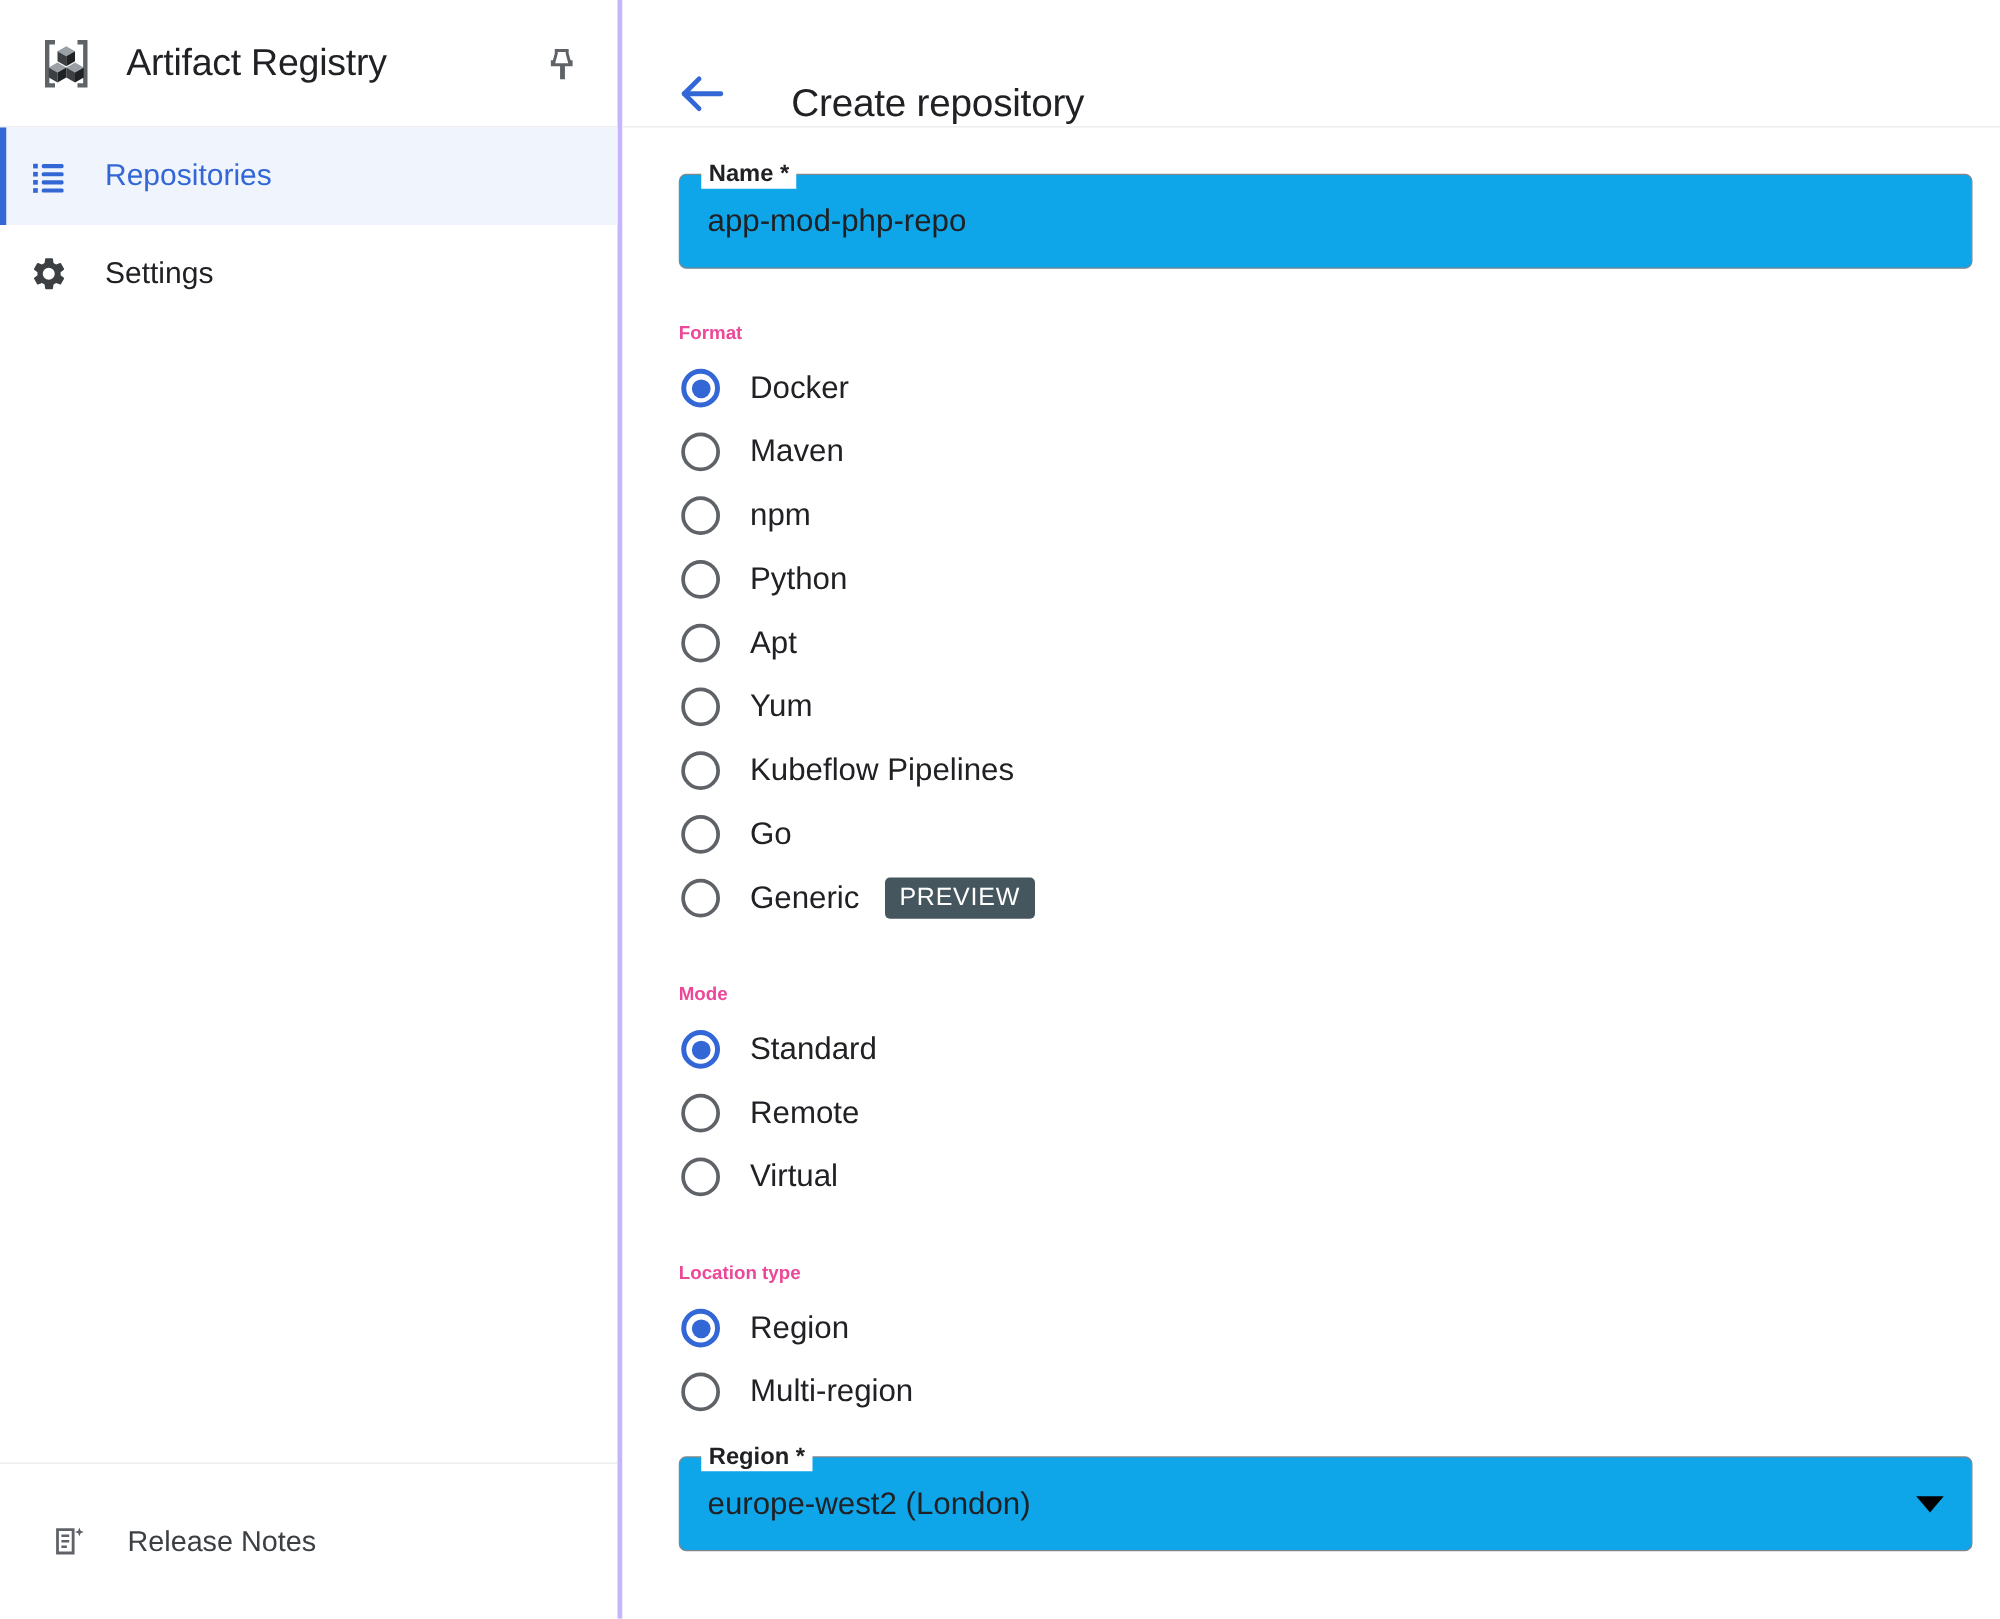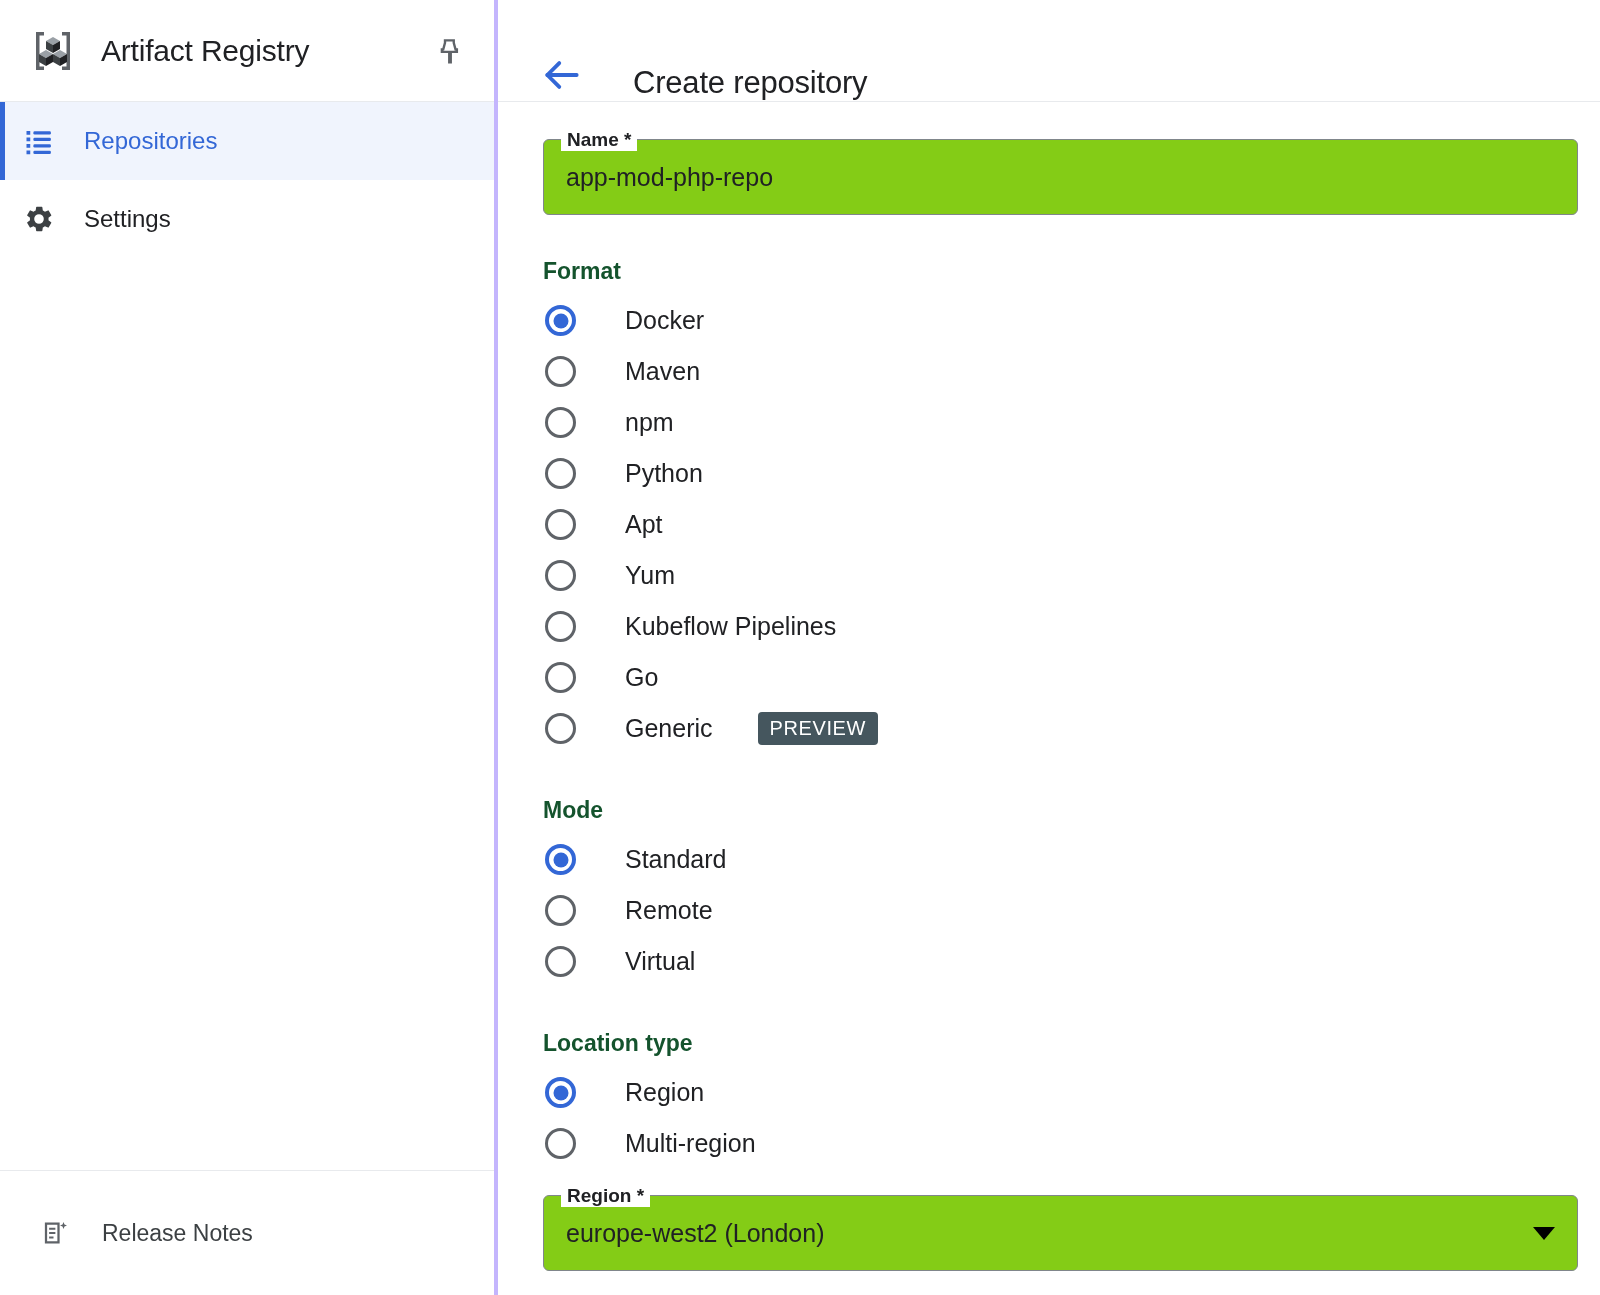--- a/index.html
+++ b/index.html
@@ -180,21 +180,21 @@
   
   .outlined-field {
     position: relative;
     width: 1035px;
     height: 76px;
     border: 1px solid #80868b;
     border-radius: 6px;
     display: flex;
     align-items: center;
     padding: 16px 22px;
-    background: #84cc16;
+    background: #0ea5e9;
   }
 
   .outlined-field .legend {
     position: absolute;
     top: -11px;
     left: 17px;
     background: #fff;
     padding: 0 6px;
     font-size: 19px;
     font-weight: 700;
@@ -213,32 +213,31 @@
     margin-left: auto;
     width: 0; height: 0;
     border-left: 11px solid transparent;
     border-right: 11px solid transparent;
     border-top: 13px solid #000;
   }
 
   
   .group { margin-top: 43px; }
   .group-label {
-    font-size: 23px;
+    font-size: 15px;
     font-weight: 700;
-    color: #14532d;
+    color: #ec4899;
     margin-bottom: 10px;
   }
 
   .radio-row {
     height: 51px;
     display: flex;
     align-items: center;
     cursor: pointer;
-    gap: 25px;
   }
 
   .radio {
     width: 31px;
     height: 31px;
     flex: 0 0 31px;
     border-radius: 50%;
     border: 3px solid #5f6368;
     background: #fff;
     position: relative;

